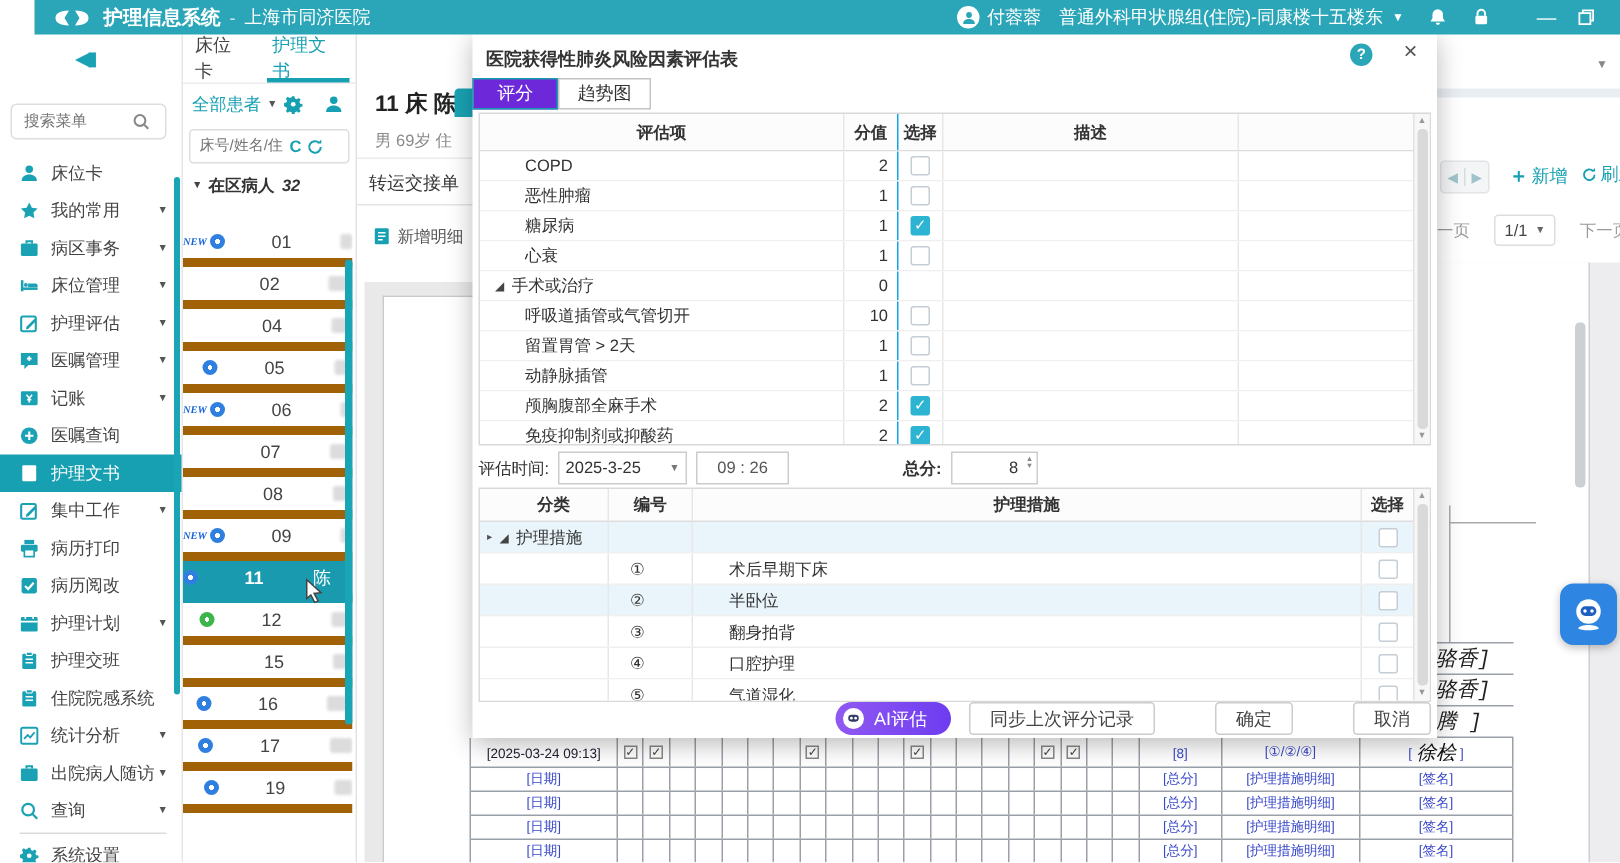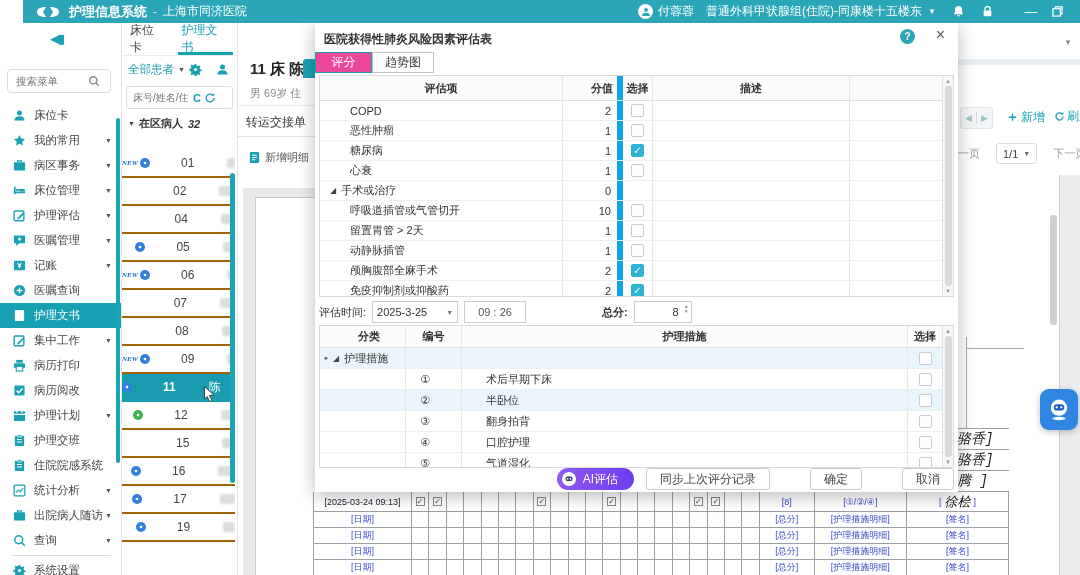--- a/index.html
+++ b/index.html
@@ -54,21 +54,21 @@
   .pp-filter .icn{width:13px;height:13px;color:#17a0b2;}
   .pp-gear{margin-right:14px;}
   .pp-search{margin:3px 4px;height:23px;border:1px solid #ddd;border-radius:3px;display:flex;align-items:center;padding:0 4px;}
   .pp-search input{border:0;outline:0;width:62px;font-size:10px;color:#aaa;background:transparent;}
   .pp-c{color:#17a0b2;font-size:11px;font-weight:bold;margin-right:3px;}
   .pp-search .icn{width:12px;height:12px;color:#17a0b2;}
   .pp-group{height:23px;display:flex;align-items:center;padding-left:6px;font-size:11px;font-weight:bold;color:#333;}
   .pp-group .caret{font-size:7px;margin-right:4px;color:#444;}
   .pp-count{font-style:italic;margin-left:5px;}
   .pt-list{position:absolute;top:127px;left:0;right:2px;bottom:0;overflow:hidden;}
-  .pt-row{height:28px;display:flex;align-items:center;border-bottom:2px solid #a16207;gap:26px;}
+  .pt-row{height:28px;display:flex;align-items:center;border-bottom:6px solid #a16207;gap:26px;}
   .pt-row.sel{background:#1a9aae;border-bottom-color:#1a9aae;}
   .pt-badges{width:40px;display:flex;align-items:center;justify-content:flex-end;gap:2px;}
   .pt-new{color:#1565d8;font-size:7px;font-style:italic;font-weight:bold;font-family:"Liberation Serif",serif;}
   .pt-dot{width:10px;height:10px;border-radius:50%;}
   .pt-dot.blue{background:radial-gradient(circle,#fff 0 1.5px,#2f7fe0 1.6px);}
   .pt-dot.green{background:radial-gradient(circle,#fff 0 1.5px,#3cb54a 1.6px);}
   .pt-no{width:19px;text-align:right;margin-left:5px;font-size:12px;color:#444;}
   .pt-row.sel .pt-no{color:#fff;font-weight:bold;}
   .pt-name{color:#fff;font-size:12px;margin-left:7px;}
   .pt-blob{height:10px;background:#dcdcdc;border-radius:2px;margin-left:7px;filter:blur(1.2px);}
@@ -131,34 +131,34 @@
 
   
   .modal{position:absolute;left:315px;top:22px;width:643px;height:470px;background:#fff;z-index:50;
     box-shadow:0 4px 16px rgba(0,0,0,.28);}
   .mo-title{position:absolute;left:9px;top:9px;font-size:12px;font-weight:bold;color:#333;}
   .mo-help{position:absolute;right:43px;top:7px;width:15px;height:15px;border-radius:50%;background:#2ba6b8;color:#fff;
     font-size:10px;font-weight:bold;display:flex;align-items:center;justify-content:center;}
   .mo-close{position:absolute;right:13px;top:4px;font-size:16px;color:#555;}
   .mo-tabs{position:absolute;left:0;top:30px;display:flex;height:21px;font-size:12px;}
   .mo-tab{min-width:57px;padding:0 12px;display:flex;align-items:center;justify-content:center;border:1px solid #c4c4c4;color:#333;background:#fff;}
-  .mo-tab.active{background:#ec4899;border-color:#1a9cb0;color:#fff;font-family:Liberation Mono, monospace;}
+  .mo-tab.active{background:#6d28d9;border-color:#1a9cb0;color:#fff;font-family:Liberation Mono, monospace;}
 
   .tblbox{position:absolute;left:4px;width:635px;border:1px solid #d9d9d9;background:#fff;overflow:hidden;}
   .risk{top:53px;height:222px;}
   .meas{top:303px;height:143px;}
   .t-head{display:flex;font-weight:bold;font-size:11px;color:#333;background:#fcfcfc;border-bottom:1px solid #ddd;align-items:center;}
   .risk .t-head{height:25px;}
   .meas .t-head{height:22px;}
   .t-body{position:relative;}
   .rt-row{display:flex;height:20px;align-items:center;font-size:11px;color:#333;border-bottom:1px solid #efefef;background:#fff;}
   .c-item{width:243px;border-right:1px solid #e7e7e7;height:100%;display:flex;align-items:center;padding-left:30px;overflow:hidden;white-space:nowrap;}
   .c-item.grp{padding-left:10px;}
   .tree{font-size:8px;color:#444;margin-right:5px;}
-  .c-score{width:36px;border-right:6px solid #0ea5e9;height:100%;display:flex;align-items:center;justify-content:flex-end;padding-right:6px;margin-left:24px;}
+  .c-score{width:36px;border-right:1px solid #0ea5e9;height:100%;display:flex;align-items:center;justify-content:flex-end;padding-right:6px;}
   .c-check{width:30px;border-right:1px solid #e7e7e7;height:100%;display:flex;align-items:center;justify-content:center;}
   .c-desc{width:197px;border-right:1px solid #e7e7e7;height:100%;}
   .c-extra{flex:1;height:100%;}
   .h-center{display:flex;align-items:center;justify-content:center;padding-left:0 !important;}
   .cb{width:13px;height:13px;border:1px solid #c5ced6;border-radius:2px;background:#fff;font-size:10px;line-height:12px;text-align:center;color:#fff;}
   .cb.on{background:#2db4d2;border-color:#2db4d2;}
   .vscroll{position:absolute;right:0;top:0;bottom:0;width:11px;background:#f7f7f7;border-left:1px solid #e3e3e3;
     display:flex;flex-direction:column;align-items:center;justify-content:space-between;font-size:6px;color:#999;padding:2px 0;}
   .vthumb{width:7px;flex:1;margin:2px 0;background:#d9d9d9;border-radius:3px;}
 

